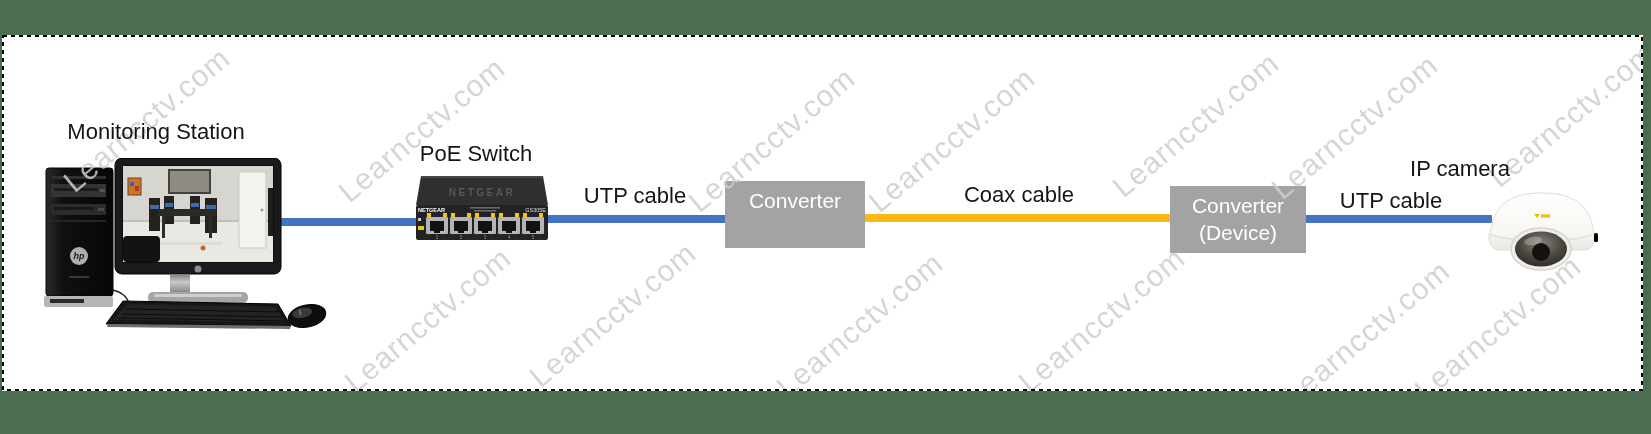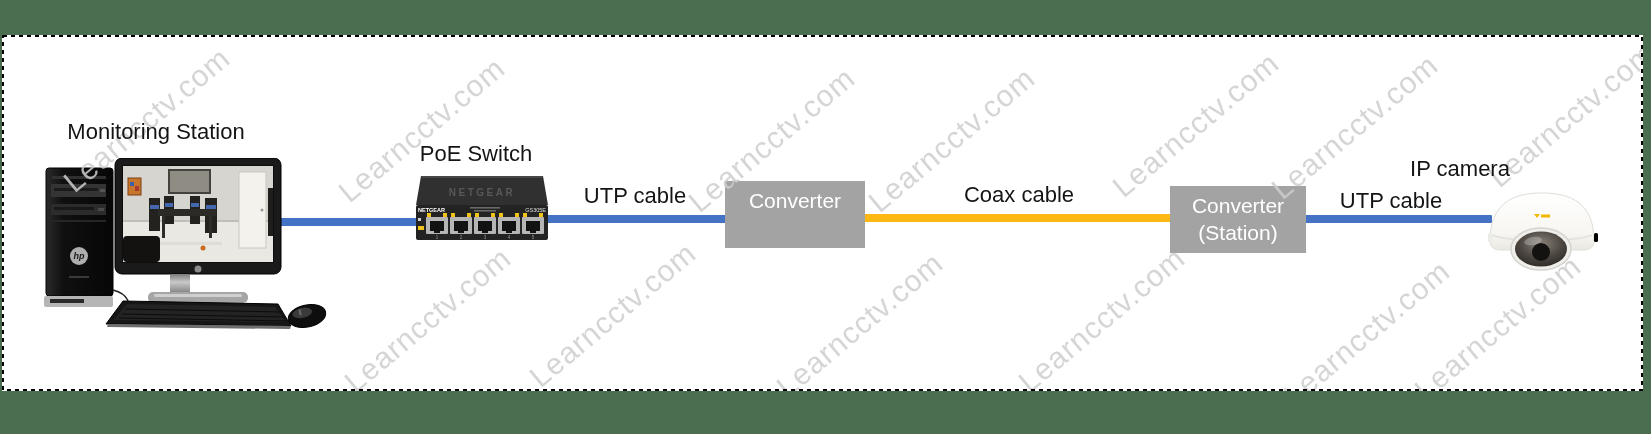--- a/index.html
+++ b/index.html
@@ -100,21 +100,21 @@
   <div class="lbl" id="lbl-utp1">UTP cable</div>
   <div class="lbl" id="lbl-coax">Coax cable</div>
   <div class="lbl" id="lbl-utp2">UTP cable</div>
   <div class="lbl" id="lbl-ipcam">IP camera</div>
 
   <div class="converter" id="conv-base">
     <div>Converter</div>
   </div>
   <div class="converter" id="conv-device">
     <div>Converter</div>
-    <div>(Station)</div>
+    <div>(Device)</div>
   </div>
 
   <svg class="device" id="station-svg" width="300" height="180" viewBox="0 0 300 180">
     <defs>
       <linearGradient id="silver" x1="0" y1="0" x2="0" y2="1">
         <stop offset="0" stop-color="#7c7c7c"></stop>
           <stop offset="0.45" stop-color="#c8c8c8"></stop>
           <stop offset="1" stop-color="#8a8a8a"></stop>
       </linearGradient>
       <linearGradient id="towerg" x1="0" y1="0" x2="1" y2="0">

